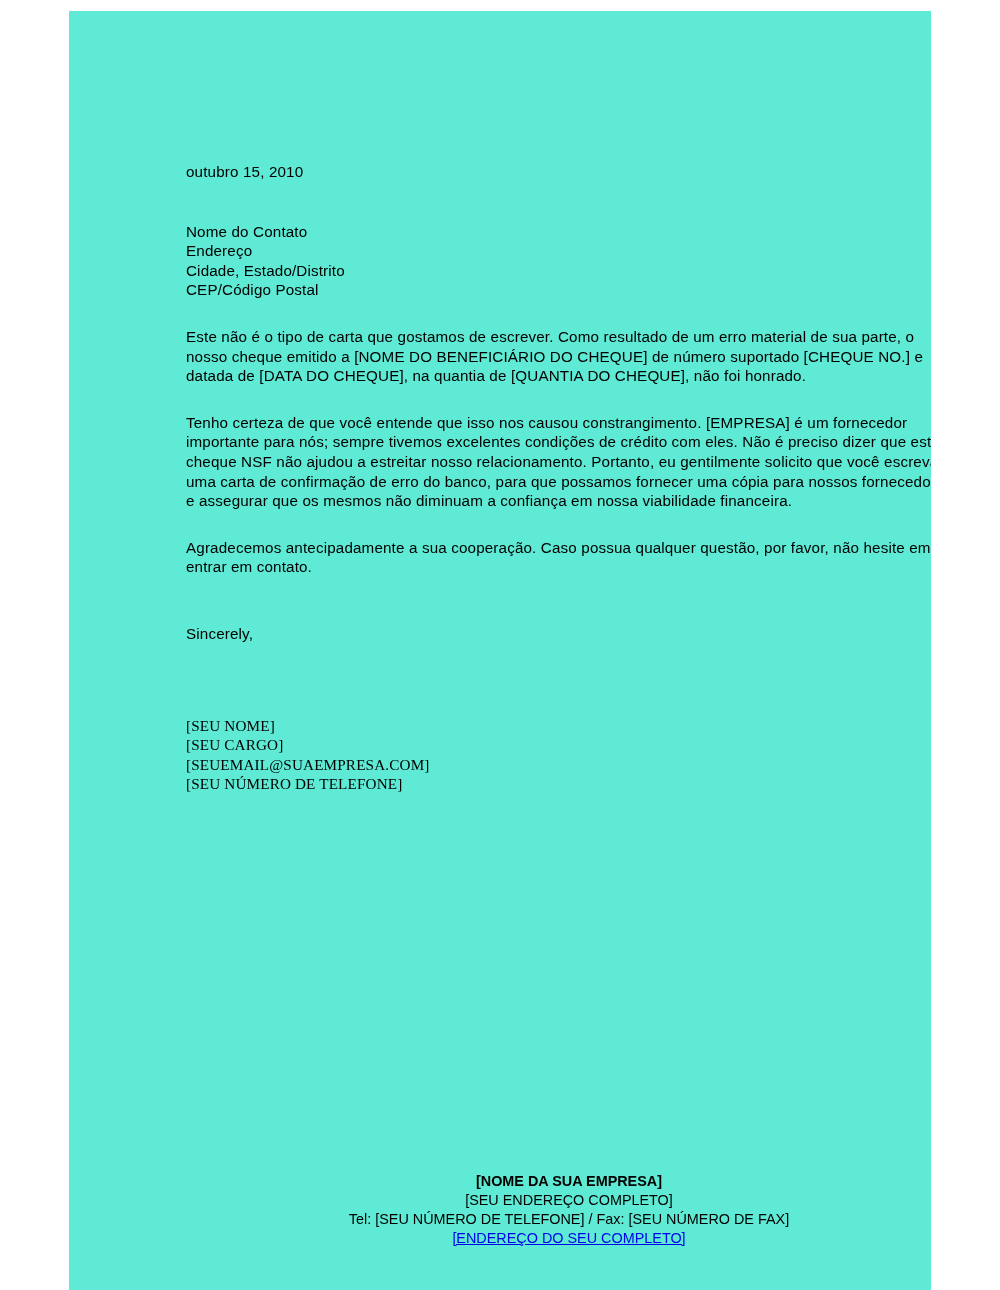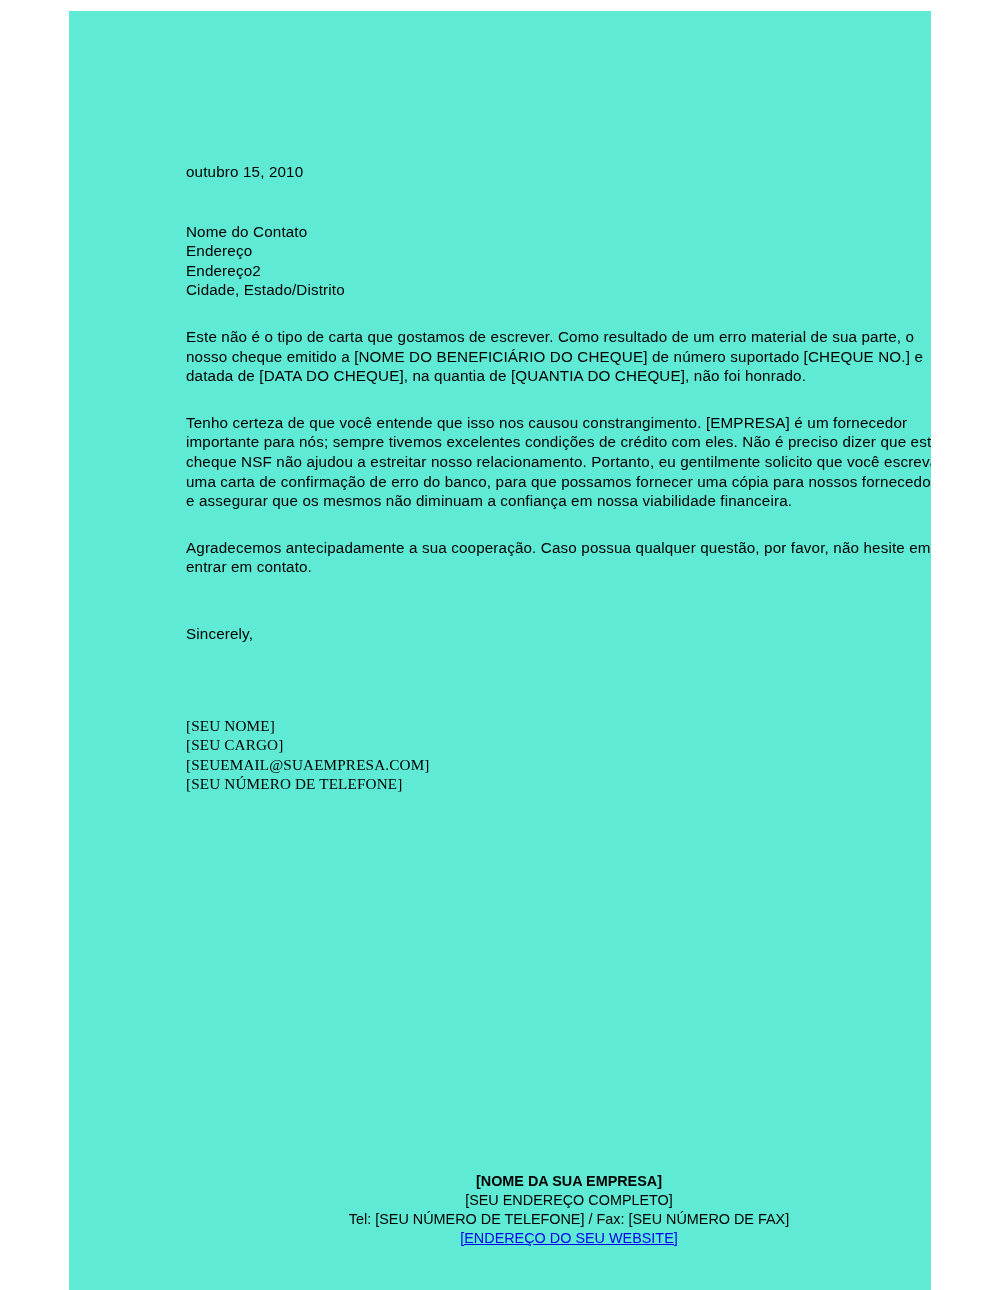--- a/index.html
+++ b/index.html
@@ -110,22 +110,22 @@
 
   <div class="letter-body">
 
     <div class="date-block">
       <p class="line">outubro 15, 2010</p>
     </div>
 
     <div class="address-block">
       <p class="line">Nome do Contato</p>
       <p class="line">Endereço</p>
-      <p class="line">Endereço2</p>
       <p class="line">Cidade, Estado/Distrito</p>
+      <p class="line">CEP/Código Postal</p>
     </div>
 
 
 
     <p class="para">Este não é o tipo de carta que gostamos de escrever. Como resultado de um erro material de sua parte, o nosso cheque emitido a [NOME DO BENEFICIÁRIO DO CHEQUE] de número suportado [CHEQUE NO.] e datada de [DATA DO CHEQUE], na quantia de [QUANTIA DO CHEQUE], não foi honrado.</p>
     <p class="para">Tenho certeza de que você entende que isso nos causou constrangimento. [EMPRESA] é um fornecedor importante para nós; sempre tivemos excelentes condições de crédito com eles. Não é preciso dizer que este cheque NSF não ajudou a estreitar nosso relacionamento. Portanto, eu gentilmente solicito que você escreva uma carta de confirmação de erro do banco, para que possamos fornecer uma cópia para nossos fornecedores e assegurar que os mesmos não diminuam a confiança em nossa viabilidade financeira.</p>
     <p class="para">Agradecemos antecipadamente a sua cooperação. Caso possua qualquer questão, por favor, não hesite em entrar em contato.</p>
 
     <p class="line closing">Sincerely,</p>
 
@@ -135,16 +135,16 @@
       <p class="line">[SEUEMAIL@SUAEMPRESA.COM]</p>
       <p class="line">[SEU NÚMERO DE TELEFONE]</p>
     </div>
 
   </div>
 
   <div class="footer">
     <p class="footer-line footer-company">[NOME DA SUA EMPRESA]</p>
     <p class="footer-line">[SEU ENDEREÇO COMPLETO]</p>
     <p class="footer-line">Tel: [SEU NÚMERO DE TELEFONE] / Fax: [SEU NÚMERO DE FAX]</p>
-    <p class="footer-line"><span class="footer-website">[ENDEREÇO DO SEU WEBSITE]</span></p>
+    <p class="footer-line"><span class="footer-website">[ENDEREÇO DO SEU COMPLETO]</span></p>
   </div>
 
 </div>
 
 </body></html>

